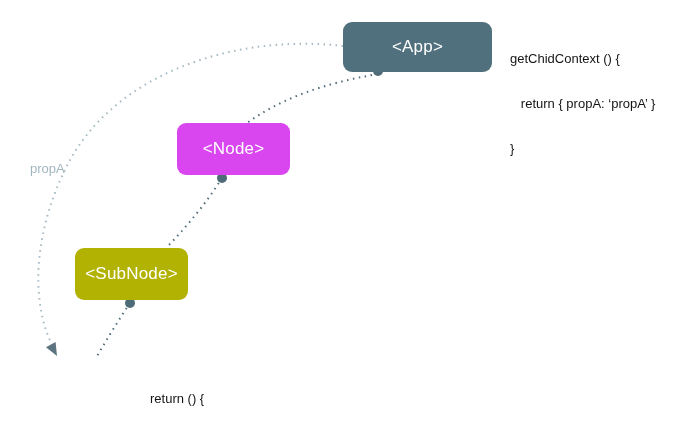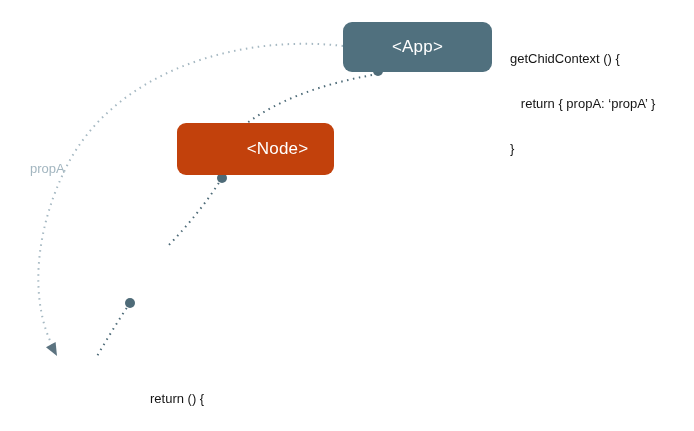--- a/index.html
+++ b/index.html
@@ -53,24 +53,27 @@
 
     <circle class="dot" cx="378" cy="71" r="5"></circle>
     <circle class="dot" cx="222" cy="178" r="5"></circle>
     <circle class="dot" cx="130" cy="303" r="5"></circle>
   </svg>
 
   <div class="node node-app" style="background: rgb(80, 112, 126);">
     <span>&lt;App&gt;</span>
   </div>
 
-  <div class="node node-node" style="background: #c2410c; padding-left: 44px;">
+  <div class="node node-node" style="background: #d946ef;">
     <span>&lt;Node&gt;</span>
   </div>
 
+  <div class="node node-subnode" style="background: rgb(178, 178, 3);">
+    <span>&lt;SubNode&gt;</span>
+  </div>
 
 
   <div class="code code-app">
     <div>getChidContext () {</div>
     <div>   return { propA: ‘propA’ }</div>
     <div>}</div>
   </div>
 
   <div class="code code-child">
     <div>return () {</div>

